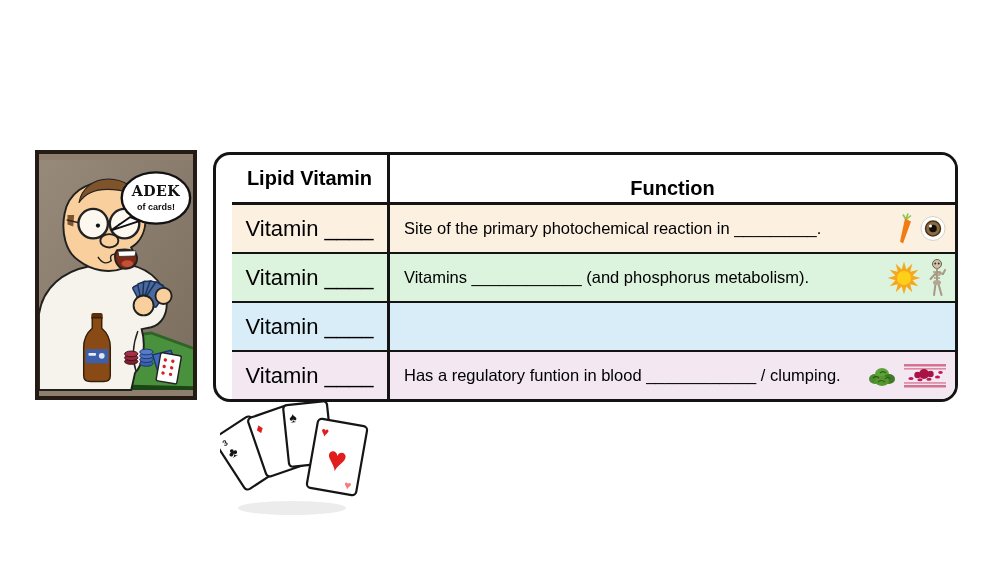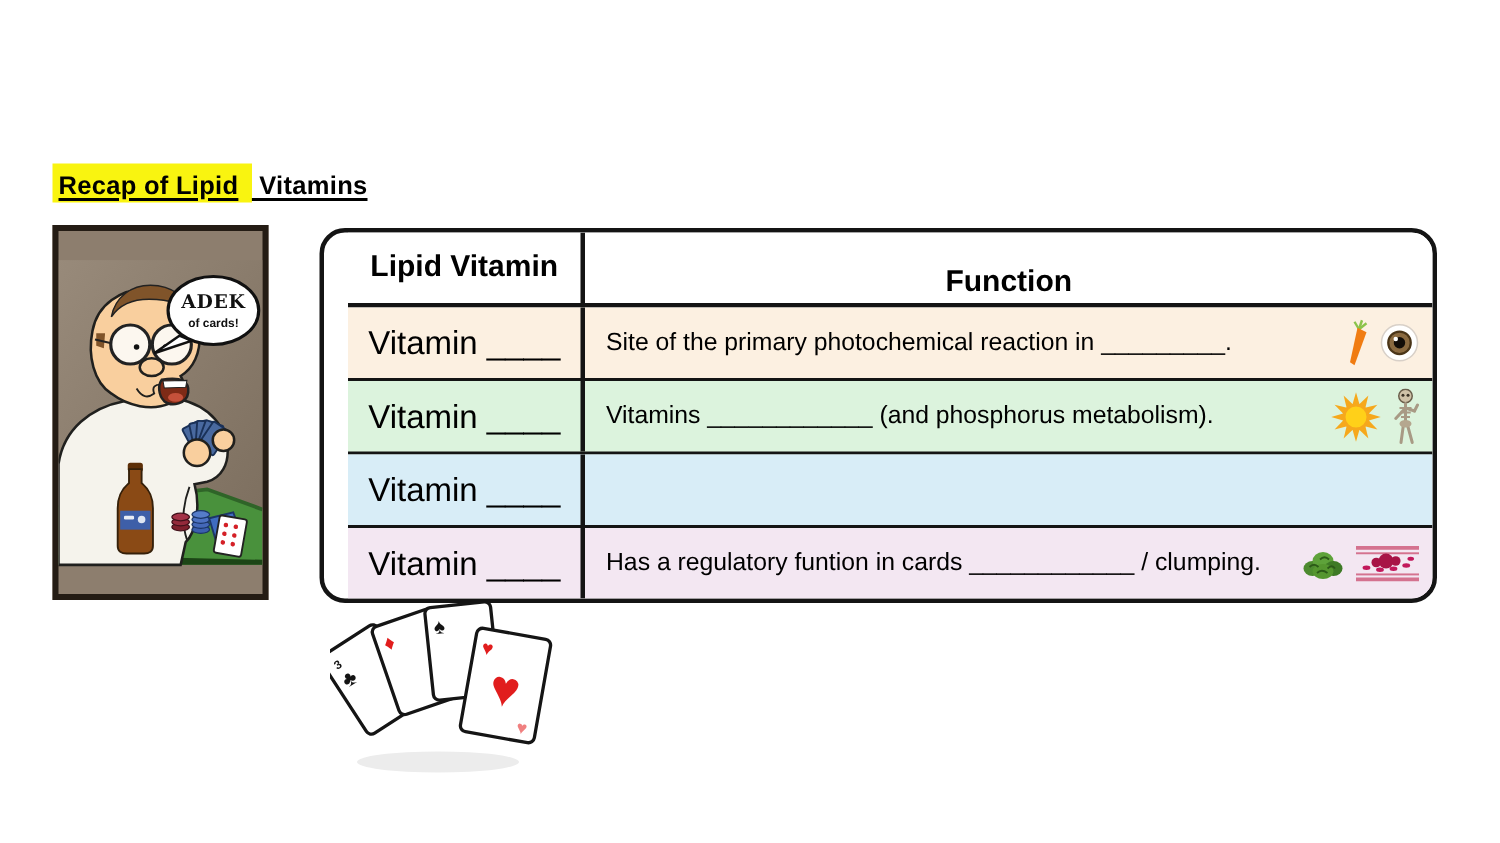--- a/index.html
+++ b/index.html
@@ -6,21 +6,21 @@
   #canvas{position:relative;width:1000px;height:562px;background:#fff;overflow:hidden;
           font-family:"Liberation Sans",sans-serif;color:#000;}
 
   
   .title{position:absolute;left:35px;top:114px;font-size:17px;font-weight:700;
          text-decoration:underline;text-decoration-thickness:1.6px;text-underline-offset:3px;
          letter-spacing:.2px;white-space:pre;}
   .hl{padding:5px 9px 2px 4px;}
 
   
-  .cartoon{position:absolute;left:35px;top:150px;width:144px;height:250px;
+  .cartoon{position:absolute;left:35px;top:150px;width:162px;height:250px;
            border:4px solid #241c14;box-sizing:border-box;background:#8d7e6e;}
   .cartoon svg{display:block;width:100%;height:100%;}
 
   
   .vtable{position:absolute;left:213px;top:152px;width:745px;height:250px;
           border:3px solid #141414;border-radius:17px;box-sizing:border-box;
           overflow:hidden;background:#fff;display:flex;flex-direction:column;padding-left:16px;}
   .trow{flex:1;display:flex;border-bottom:2.5px solid #141414;min-height:0;}
   .trow:last-child{border-bottom:none;}
   .trow.header{border-bottom:3px solid #141414;background:#fff;}
@@ -37,21 +37,20 @@
 
   
   .cards-fan{position:absolute;left:220px;top:402px;width:155px;height:118px;}
   .cards-fan svg{display:block;width:100%;height:100%;}
 </style>
 </head>
 <body>
 
 <div id="canvas" style="background: rgb(255, 255, 255);">
 
-  <div class="title"><span class="hl" style="background: rgb(249, 244, 16);">Recap of Lipid</span><span> Vitamins</span></div>
 
   <div class="cartoon">
     <svg viewBox="0 0 162 242">
       <defs>
         <linearGradient id="bgg" x1="0" y1="0" x2="1" y2="1">
           <stop offset="0" stop-color="#988a7a"></stop>
             <stop offset="1" stop-color="#7b6d5d"></stop>
         </linearGradient>
       </defs>
       <rect width="162" height="242" fill="url(#bgg)"></rect>
@@ -227,21 +226,21 @@
       <div class="cell-left">
         <span class="vitamin-label">Vitamin ____</span>
       </div>
     </div>
 
     <div class="trow" style="background: rgb(243, 231, 242);">
       <div class="cell-left">
         <span class="vitamin-label">Vitamin ____</span>
       </div>
       <div class="cell-right">
-        <span class="func-text">Has a regulatory funtion in cards ____________ / clumping.</span>
+        <span class="func-text">Has a regulatory funtion in blood ____________ / clumping.</span>
         <span class="row-icons">
           <svg width="30" height="22" viewBox="0 0 30 22">
             <ellipse cx="8" cy="14" rx="6" ry="5" fill="#4c8a2f"></ellipse>
             <ellipse cx="15" cy="9" rx="7" ry="6" fill="#5ea23a"></ellipse>
             <ellipse cx="22" cy="14" rx="6" ry="5" fill="#3e7a26"></ellipse>
             <ellipse cx="15" cy="16" rx="7" ry="5" fill="#55962f"></ellipse>
             <path d="M6,13 q3,-3 6,0 M13,8 q3,-3 6,0 M18,14 q3,-3 5,0 M11,17 q3,-3 7,0" stroke="#2c5a18" stroke-width="1.2" fill="none"></path>
           </svg>
           <svg width="42" height="26" viewBox="0 0 42 26">
             <rect x="0" y="1" width="42" height="2.5" fill="#d4728f"></rect>

